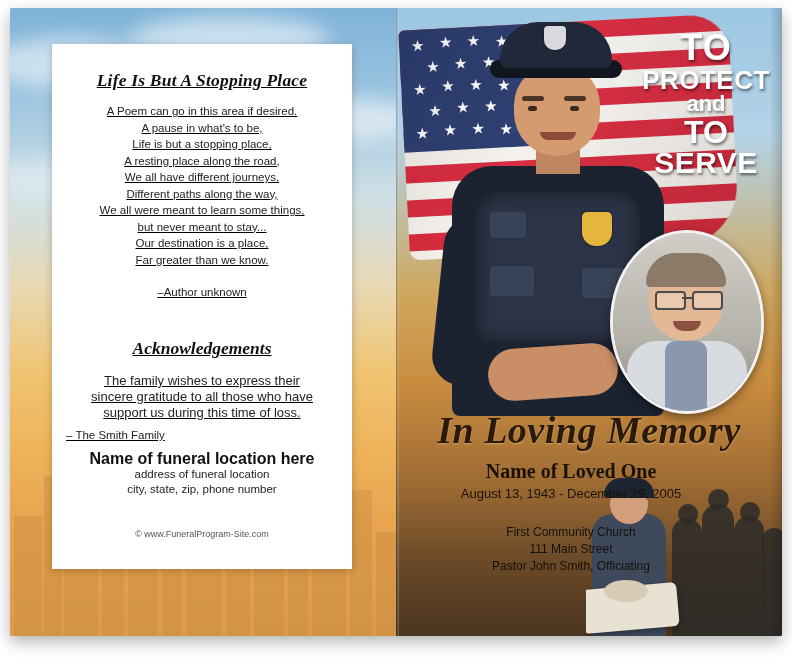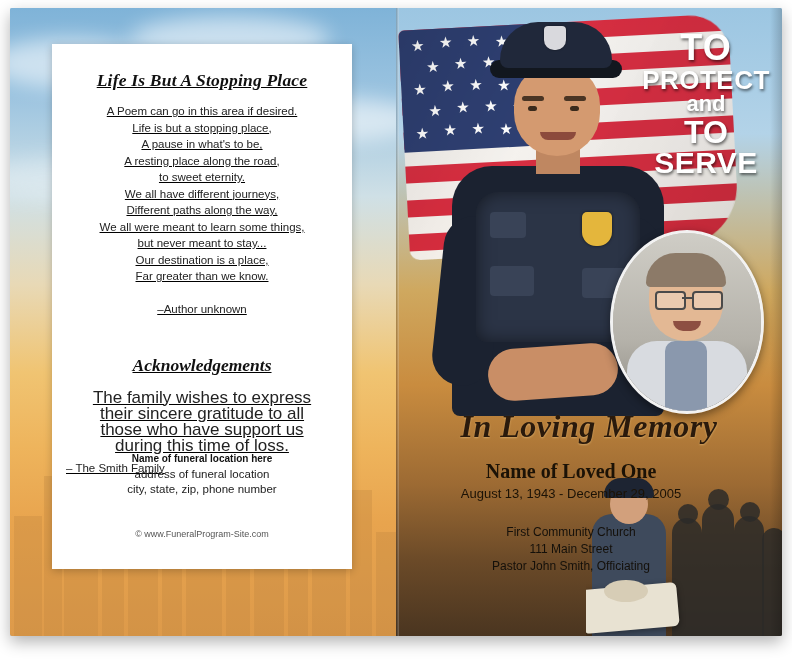--- a/index.html
+++ b/index.html
@@ -102,30 +102,30 @@
   .poem-author{
     text-align:center;font-size:11.5px;color:#222;margin-top:18px;
   }
   .ack-title{
     font-family:"Liberation Serif", serif;
     font-style:italic;font-weight:bold;
     font-size:17.5px;color:#111;
     text-align:center;margin:40px 0 14px;
   }
   .ack-body{
-    text-align:center;font-size:17px;line-height:16px;color:#222;
+    text-align:center;font-size:13px;line-height:16px;color:#222;
     padding:0 16px;
   }
   .ack-family{
     text-align:left;font-size:11.5px;color:#222;margin-top:8px;
   }
   .loc{
     position:absolute;left:0;right:0;bottom:72px;text-align:center;
   }
-  .loc-name{font-size:10px;font-weight:bold;color:#111;line-height:17px;}
+  .loc-name{font-size:16px;font-weight:bold;color:#111;line-height:17px;}
   .loc-line{font-size:11.5px;color:#222;line-height:15px;}
   .credit{
     position:absolute;left:0;right:0;bottom:30px;text-align:center;
     font-size:9px;color:#555;
   }
 
   
   
   .flag{
     position:absolute;left:8px;top:14px;width:330px;height:230px;
@@ -265,21 +265,21 @@
     position:absolute;left:52px;top:108px;width:42px;height:70px;
     background:#8a98ad;border-radius:10px 10px 0 0;
   }
 
   
   .ilm{
     position:absolute;left:18px;top:400px;width:350px;
     text-align:center;z-index:28;
     font-family:"Liberation Serif", serif;
     font-style:italic;font-weight:bold;
-    font-size:32px;color:#2a1a0c;
+    font-size:38px;color:#2a1a0c;
     text-shadow:0 1px 2px rgba(255,220,150,.45);
     letter-spacing:.5px;
   }
   .name{
     position:absolute;left:10px;top:452px;width:330px;text-align:center;z-index:28;
     font-family:"Liberation Serif", serif;font-weight:bold;font-size:20px;color:#1b1206;
   }
   .dates{
     position:absolute;left:10px;top:478px;width:330px;text-align:center;z-index:28;
     font-size:13px;color:#1b1206;
@@ -352,24 +352,23 @@
         <div class="bld" style="left:278px;width:20px;height:164px;"></div>
         <div class="bld" style="left:302px;width:34px;height:118px;"></div>
         <div class="bld" style="left:340px;width:22px;height:146px;"></div>
         <div class="bld" style="left:366px;width:20px;height:104px;"></div>
       </div>
 
       <div class="card">
         <div class="poem-title">Life Is But A Stopping Place</div>
         <div class="poem-body">
           <div>A Poem can go in this area if desired.</div>
+          <div>A pause in what's to be,</div>
           <div>Life is but a stopping place,</div>
-          <div>A pause in what's to be,</div>
           <div>A resting place along the road,</div>
-          <div>to sweet eternity.</div>
           <div>We all have different journeys,</div>
           <div>Different paths along the way,</div>
           <div>We all were meant to learn some things,</div>
           <div>but never meant to stay...</div>
           <div>Our destination is a place,</div>
           <div>Far greater than we know.</div>
         </div>
         <div class="poem-author">–Author unknown</div>
 
         <div class="ack-title">Acknowledgements</div>

